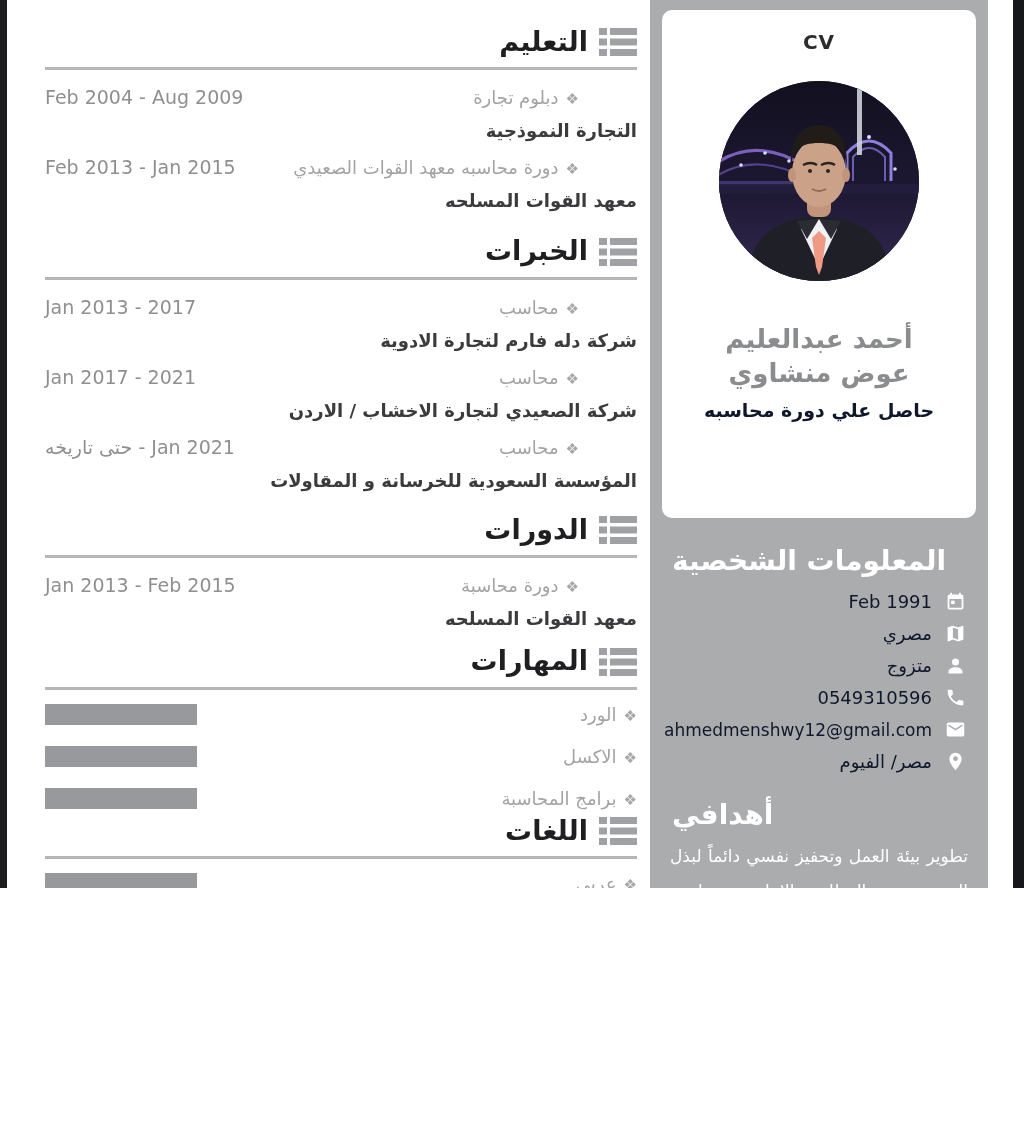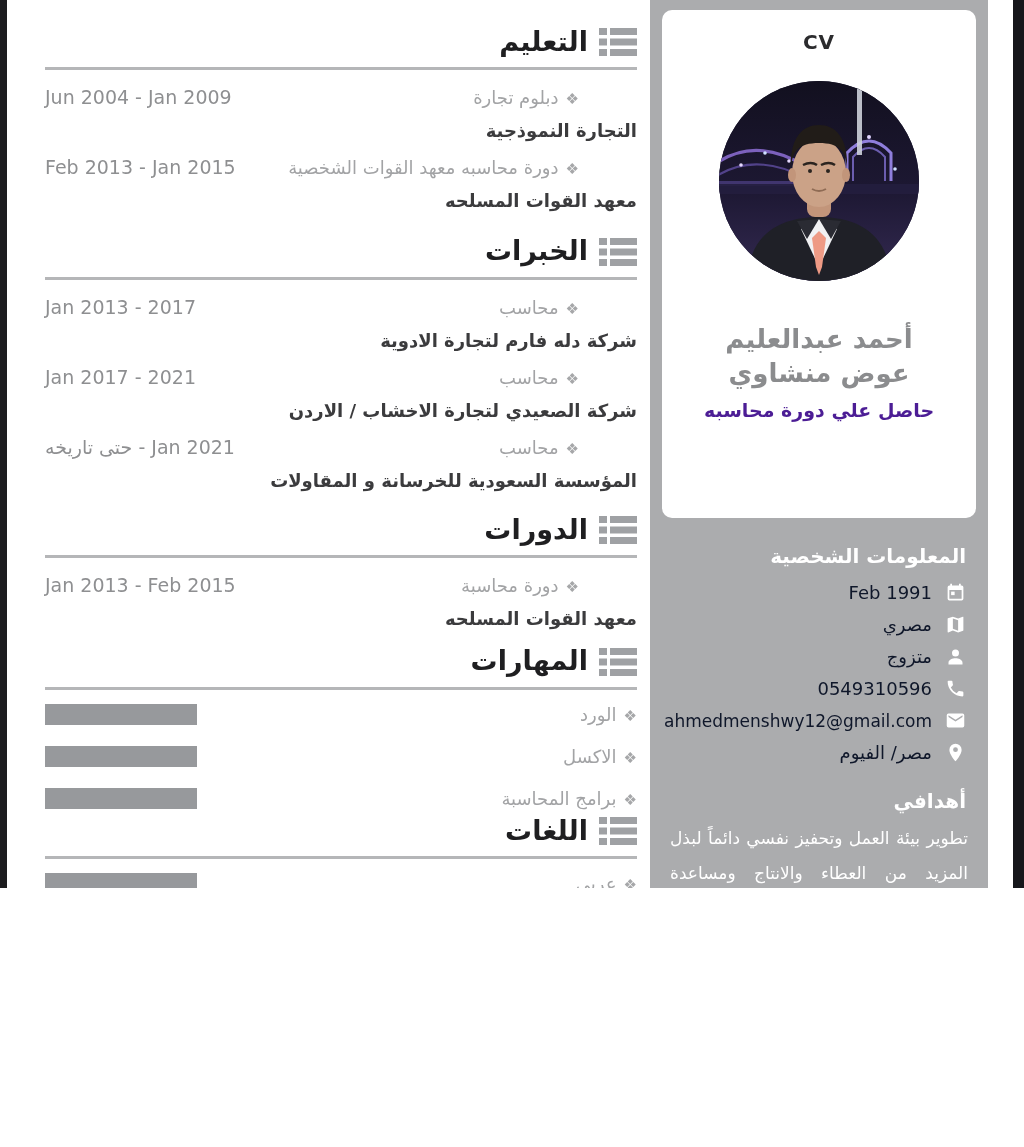--- a/index.html
+++ b/index.html
@@ -39,23 +39,23 @@
   .bar-label { font-size:18px; color:#a2a3a5; }
 
   
   .sidebar { position:absolute; left:650px; top:0; width:338px; height:1143px; background:#abacae; }
   .card { margin:10px 12px 0; height:508px; background:#ffffff; border-radius:10px; text-align:center; overflow:hidden; }
   .cv-en { margin-top:20px; font-size:20px; font-weight:bold; color:#2c2c2e; letter-spacing:1px; }
   .cv-ar { margin-top:3px; font-size:22px; font-weight:bold; color:#2c2c2e; }
   .photo { width:200px; height:200px; border-radius:50%; margin:27px auto 0; overflow:hidden; background:#171430; }
   .photo svg { display:block; }
   .name { margin:42px auto 0; max-width:250px; font-size:26px; font-weight:bold; color:#8b8c8e; line-height:1.3; }
-  .subtitle { margin-top:8px; font-size:19px; font-weight:bold; color:#4c1d95; }
-
-  .side-title { margin:26px 22px 0; font-size:20px; font-weight:bold; color:#ffffff; text-align:right; }
+  .subtitle { margin-top:8px; font-size:19px; font-weight:bold; color:#0f172a; }
+
+  .side-title { margin:26px 22px 0; font-size:28px; font-weight:bold; color:#ffffff; text-align:left; }
   .pi-rows { margin:14px 22px 0; }
   .pi-row { display:flex; align-items:center; gap:13px; }
   .pi-row + .pi-row { margin-top:11px; }
   .pi-icon { width:21px; height:21px; flex:0 0 auto; }
   .pi-icon svg { display:block; width:21px; height:21px; }
   .pi-val { font-size:18px; color:#0f172a; }
   .pi-val.email { font-size:17px;margin-left:48px; }
 
   .obj { margin:8px 20px 0; font-size:17px; color:#ffffff; line-height:2.05; text-align:justify; }
   .side-title.hob { margin-top:20px; }
@@ -83,29 +83,29 @@
               <rect x="11" y="11.5" width="27" height="7"></rect>
               <rect x="0" y="22" width="8" height="7"></rect>
               <rect x="11" y="22" width="27" height="7"></rect>
             </svg>
         </span>
       </div>
       <div class="sec-rule"></div>
       <div class="items">
         <div class="item">
           <div class="item-top">
-            <span class="date" dir="rtl">Jun 2004 - Jan 2009</span>
+            <span class="date" dir="rtl">Feb 2004 - Aug 2009</span>
             <span class="ititle" dir="rtl" lang="ar"><i class="bullet">❖</i><span>دبلوم تجارة</span></span>
           </div>
           <div class="iorg" dir="rtl" lang="ar">التجارة النموذجية</div>
         </div>
         <div class="item">
           <div class="item-top">
             <span class="date" dir="rtl">Feb 2013 - Jan 2015</span>
-            <span class="ititle" dir="rtl" lang="ar"><i class="bullet">❖</i><span>دورة محاسبه معهد القوات الشخصية</span></span>
+            <span class="ititle" dir="rtl" lang="ar"><i class="bullet">❖</i><span>دورة محاسبه معهد القوات الصعيدي</span></span>
           </div>
           <div class="iorg" dir="rtl" lang="ar">معهد القوات المسلحه</div>
         </div>
       </div>
     </section>
 
     <section class="sec exp">
       <div class="sec-head">
         <h2 class="sec-title" dir="rtl" lang="ar">الخبرات</h2>
         <span class="list-icon">

